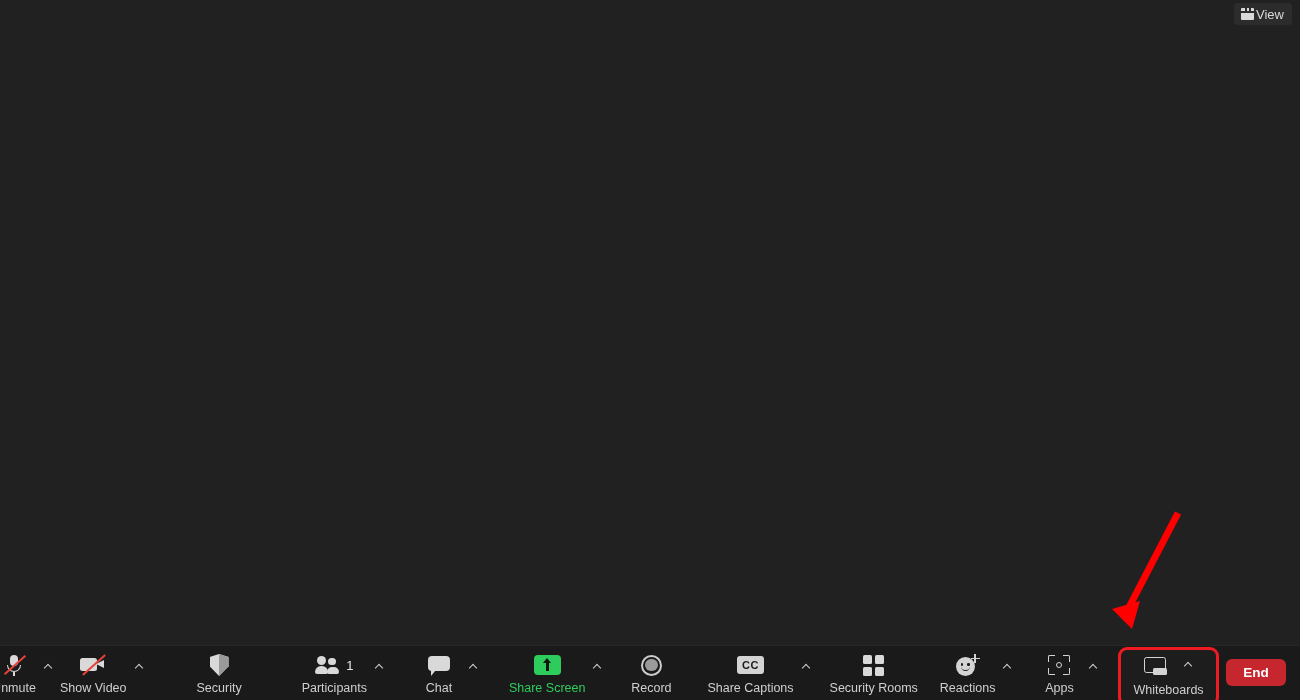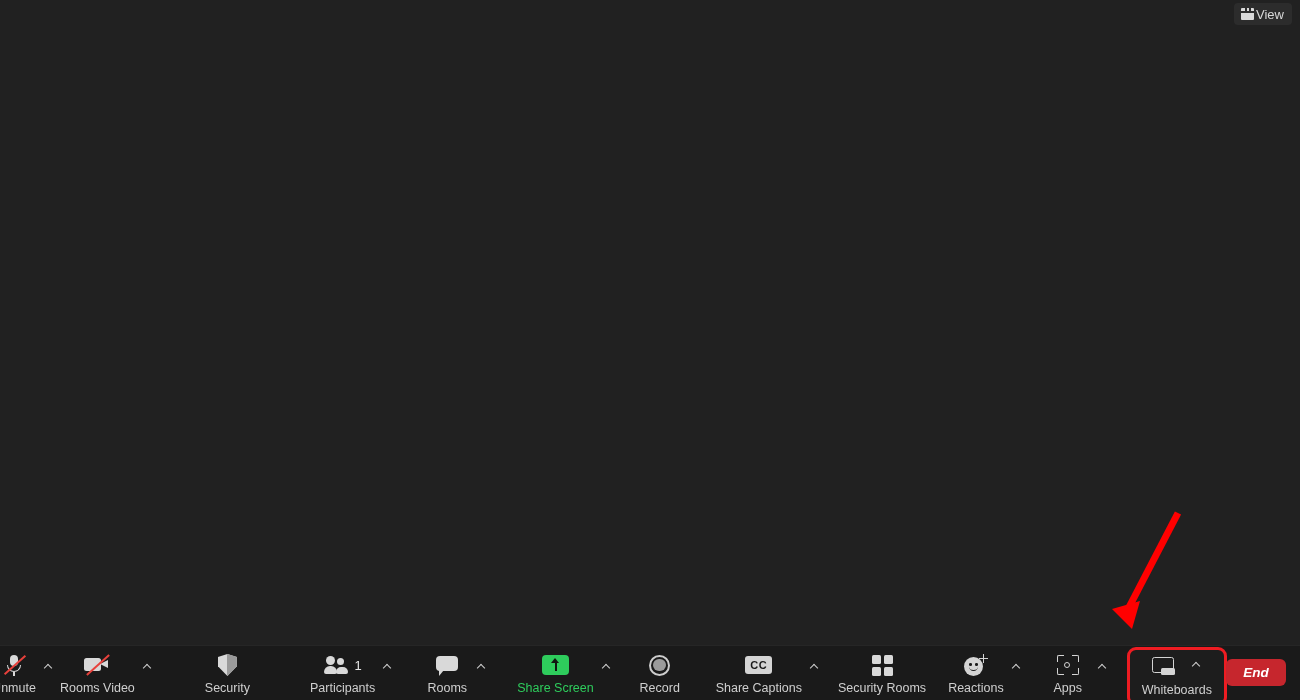--- a/index.html
+++ b/index.html
@@ -464,21 +464,20 @@
     color: #ffffff;
     font-size: 13.5px;
     font-weight: bold;
     border: none;
     border-radius: 6px;
     cursor: pointer;
     display: flex;
     align-items: center;
     justify-content: center;
     font-family: "Liberation Sans", sans-serif;
-    font-style: italic;
   }
 
   
   .annotation-arrow {
     position: absolute;
     left: 1100px;
     top: 505px;
     width: 90px;
     height: 135px;
     pointer-events: none;
@@ -526,21 +525,21 @@
 
       <div class="group">
         <div class="tb-item">
           <div class="tb-icon-row">
             <span class="ico-cam">
               <span class="body"></span>
                 <span class="lens"></span>
                 <span class="slash2"></span>
             </span>
           </div>
-          <div class="tb-label">Rooms Video</div>
+          <div class="tb-label">Show Video</div>
         </div>
         <div class="caret">
             <i></i>
           </div>
       </div>
 
       <div class="tb-item" style="margin-left:46px">
         <div class="tb-icon-row">
           <span class="ico-shield"></span>
         </div>
@@ -566,21 +565,21 @@
       </div>
 
       <div class="group" style="margin-left:26px">
         <div class="tb-item">
           <div class="tb-icon-row">
             <span class="ico-chat">
               <span class="bub"></span>
                 <span class="tail"></span>
             </span>
           </div>
-          <div class="tb-label">Rooms</div>
+          <div class="tb-label">Chat</div>
         </div>
         <div class="caret">
             <i></i>
           </div>
       </div>
 
       <div class="group" style="margin-left:24px">
         <div class="tb-item">
           <div class="tb-icon-row">
             <span class="ico-share">

